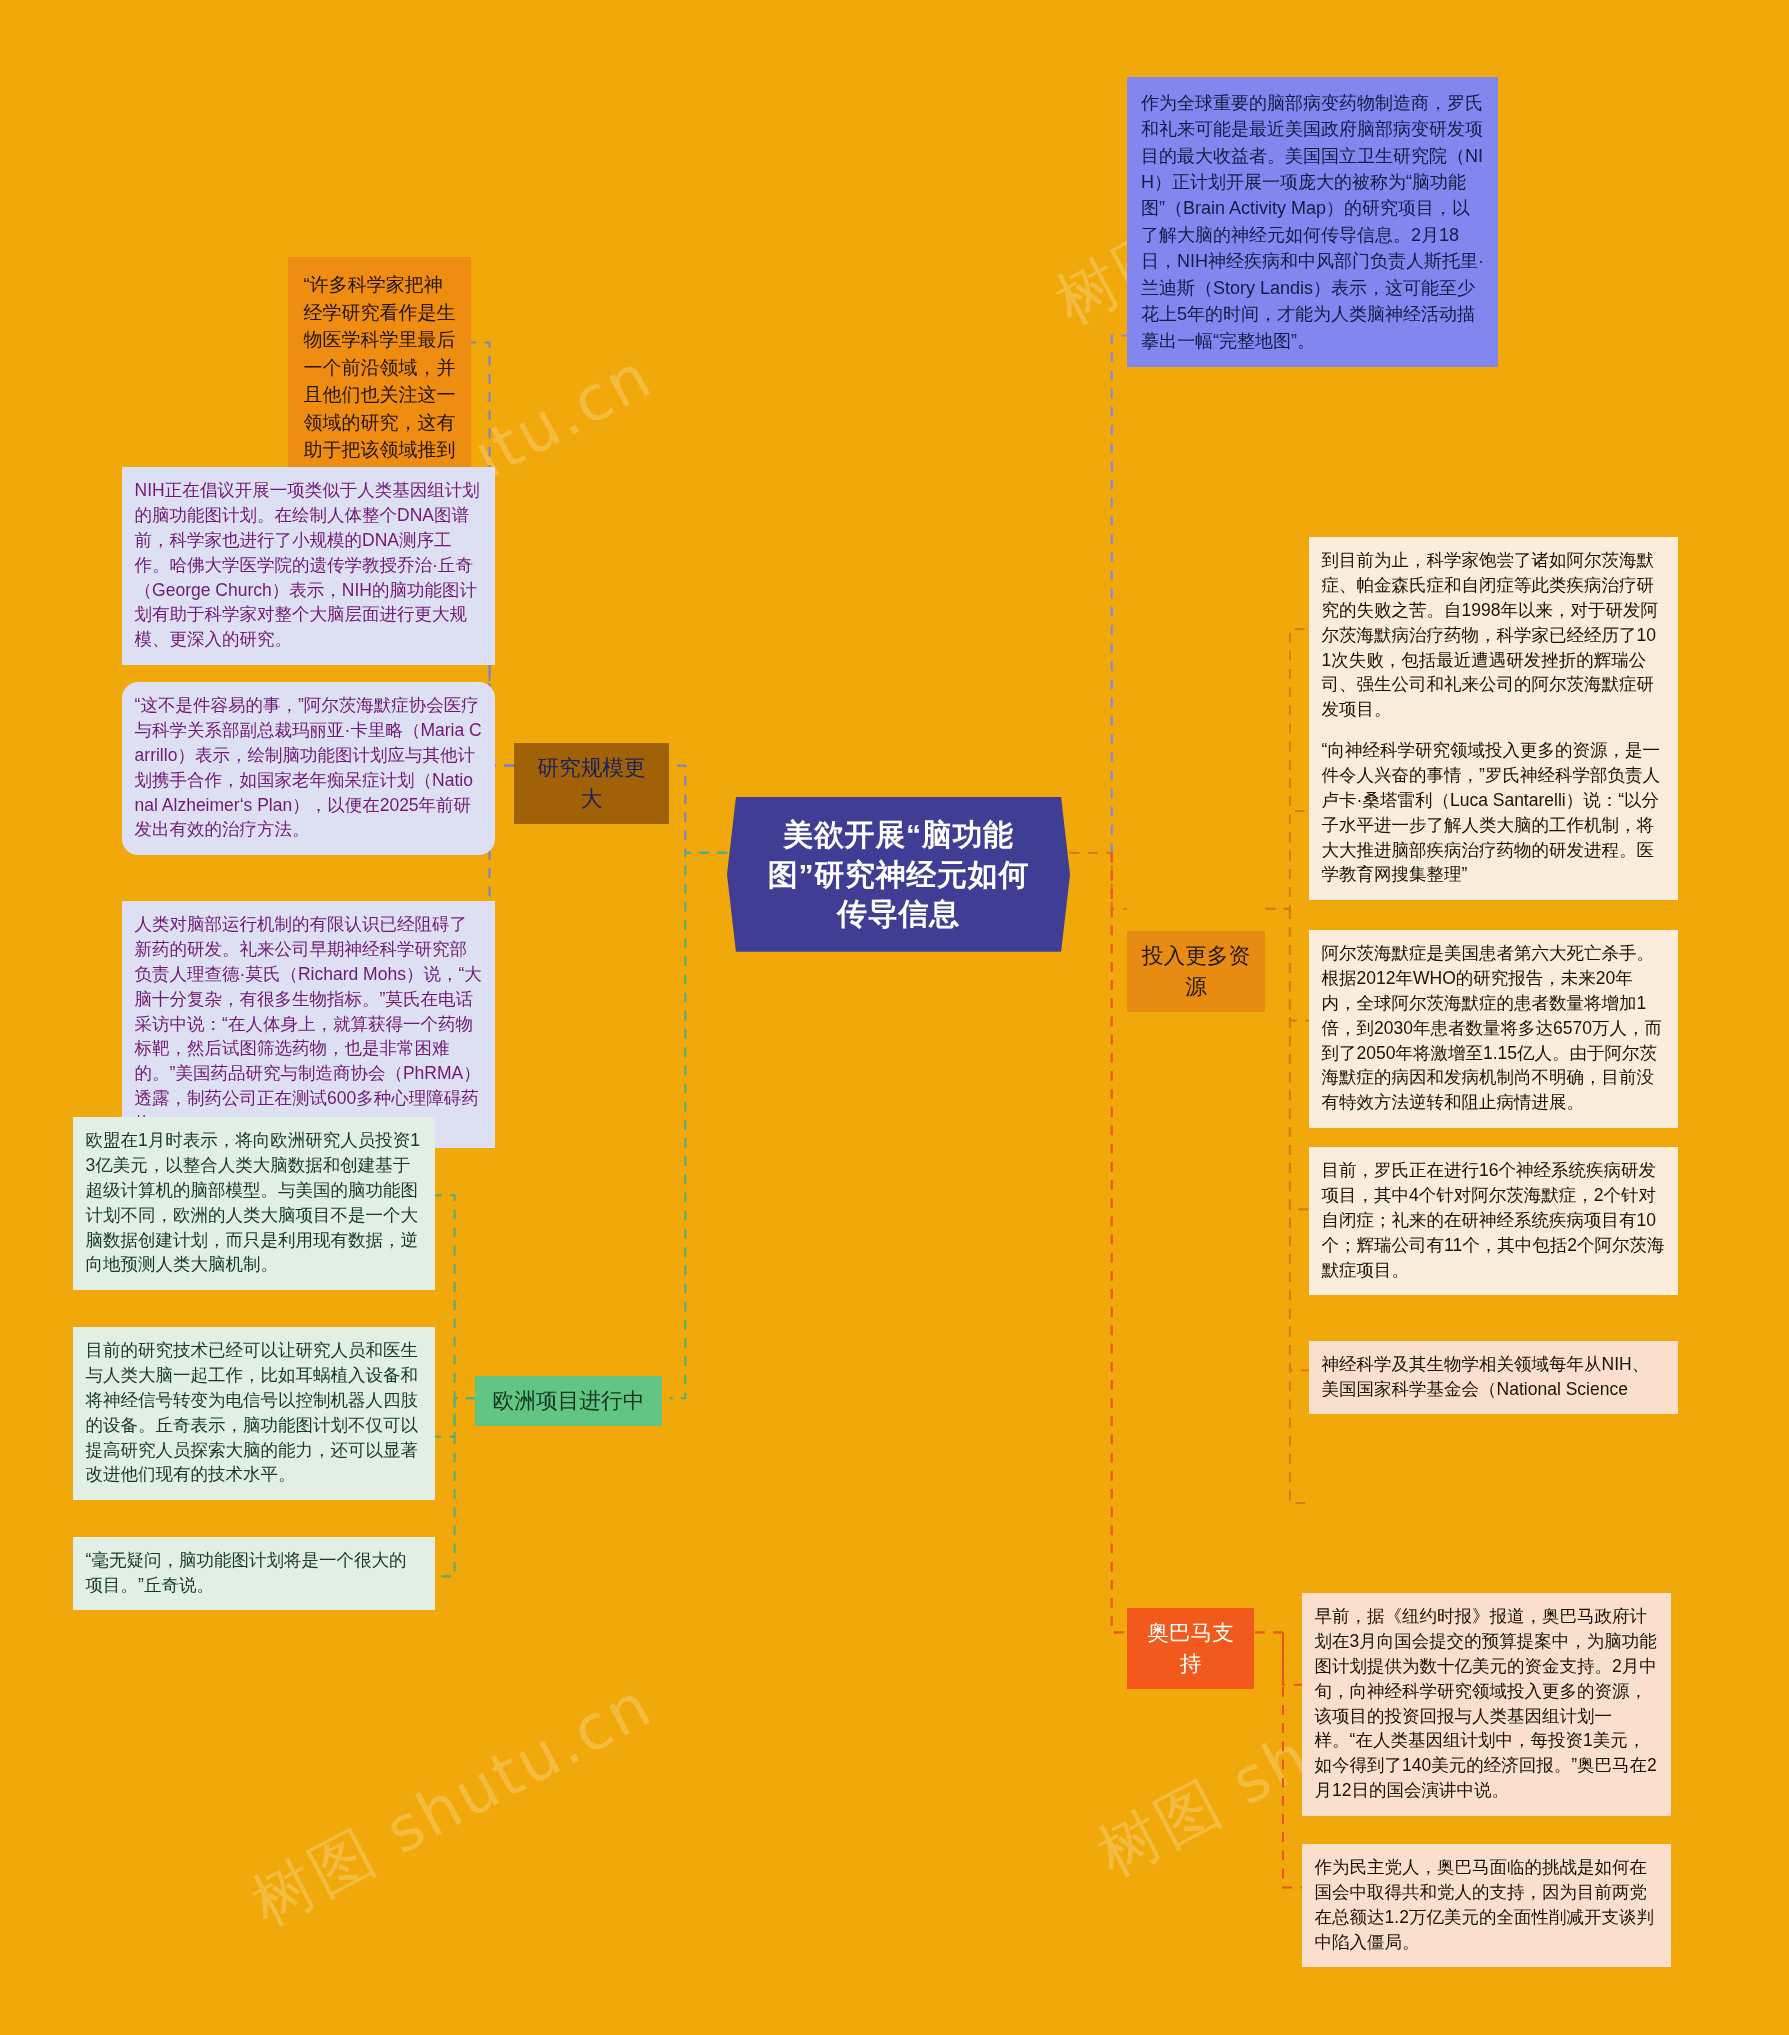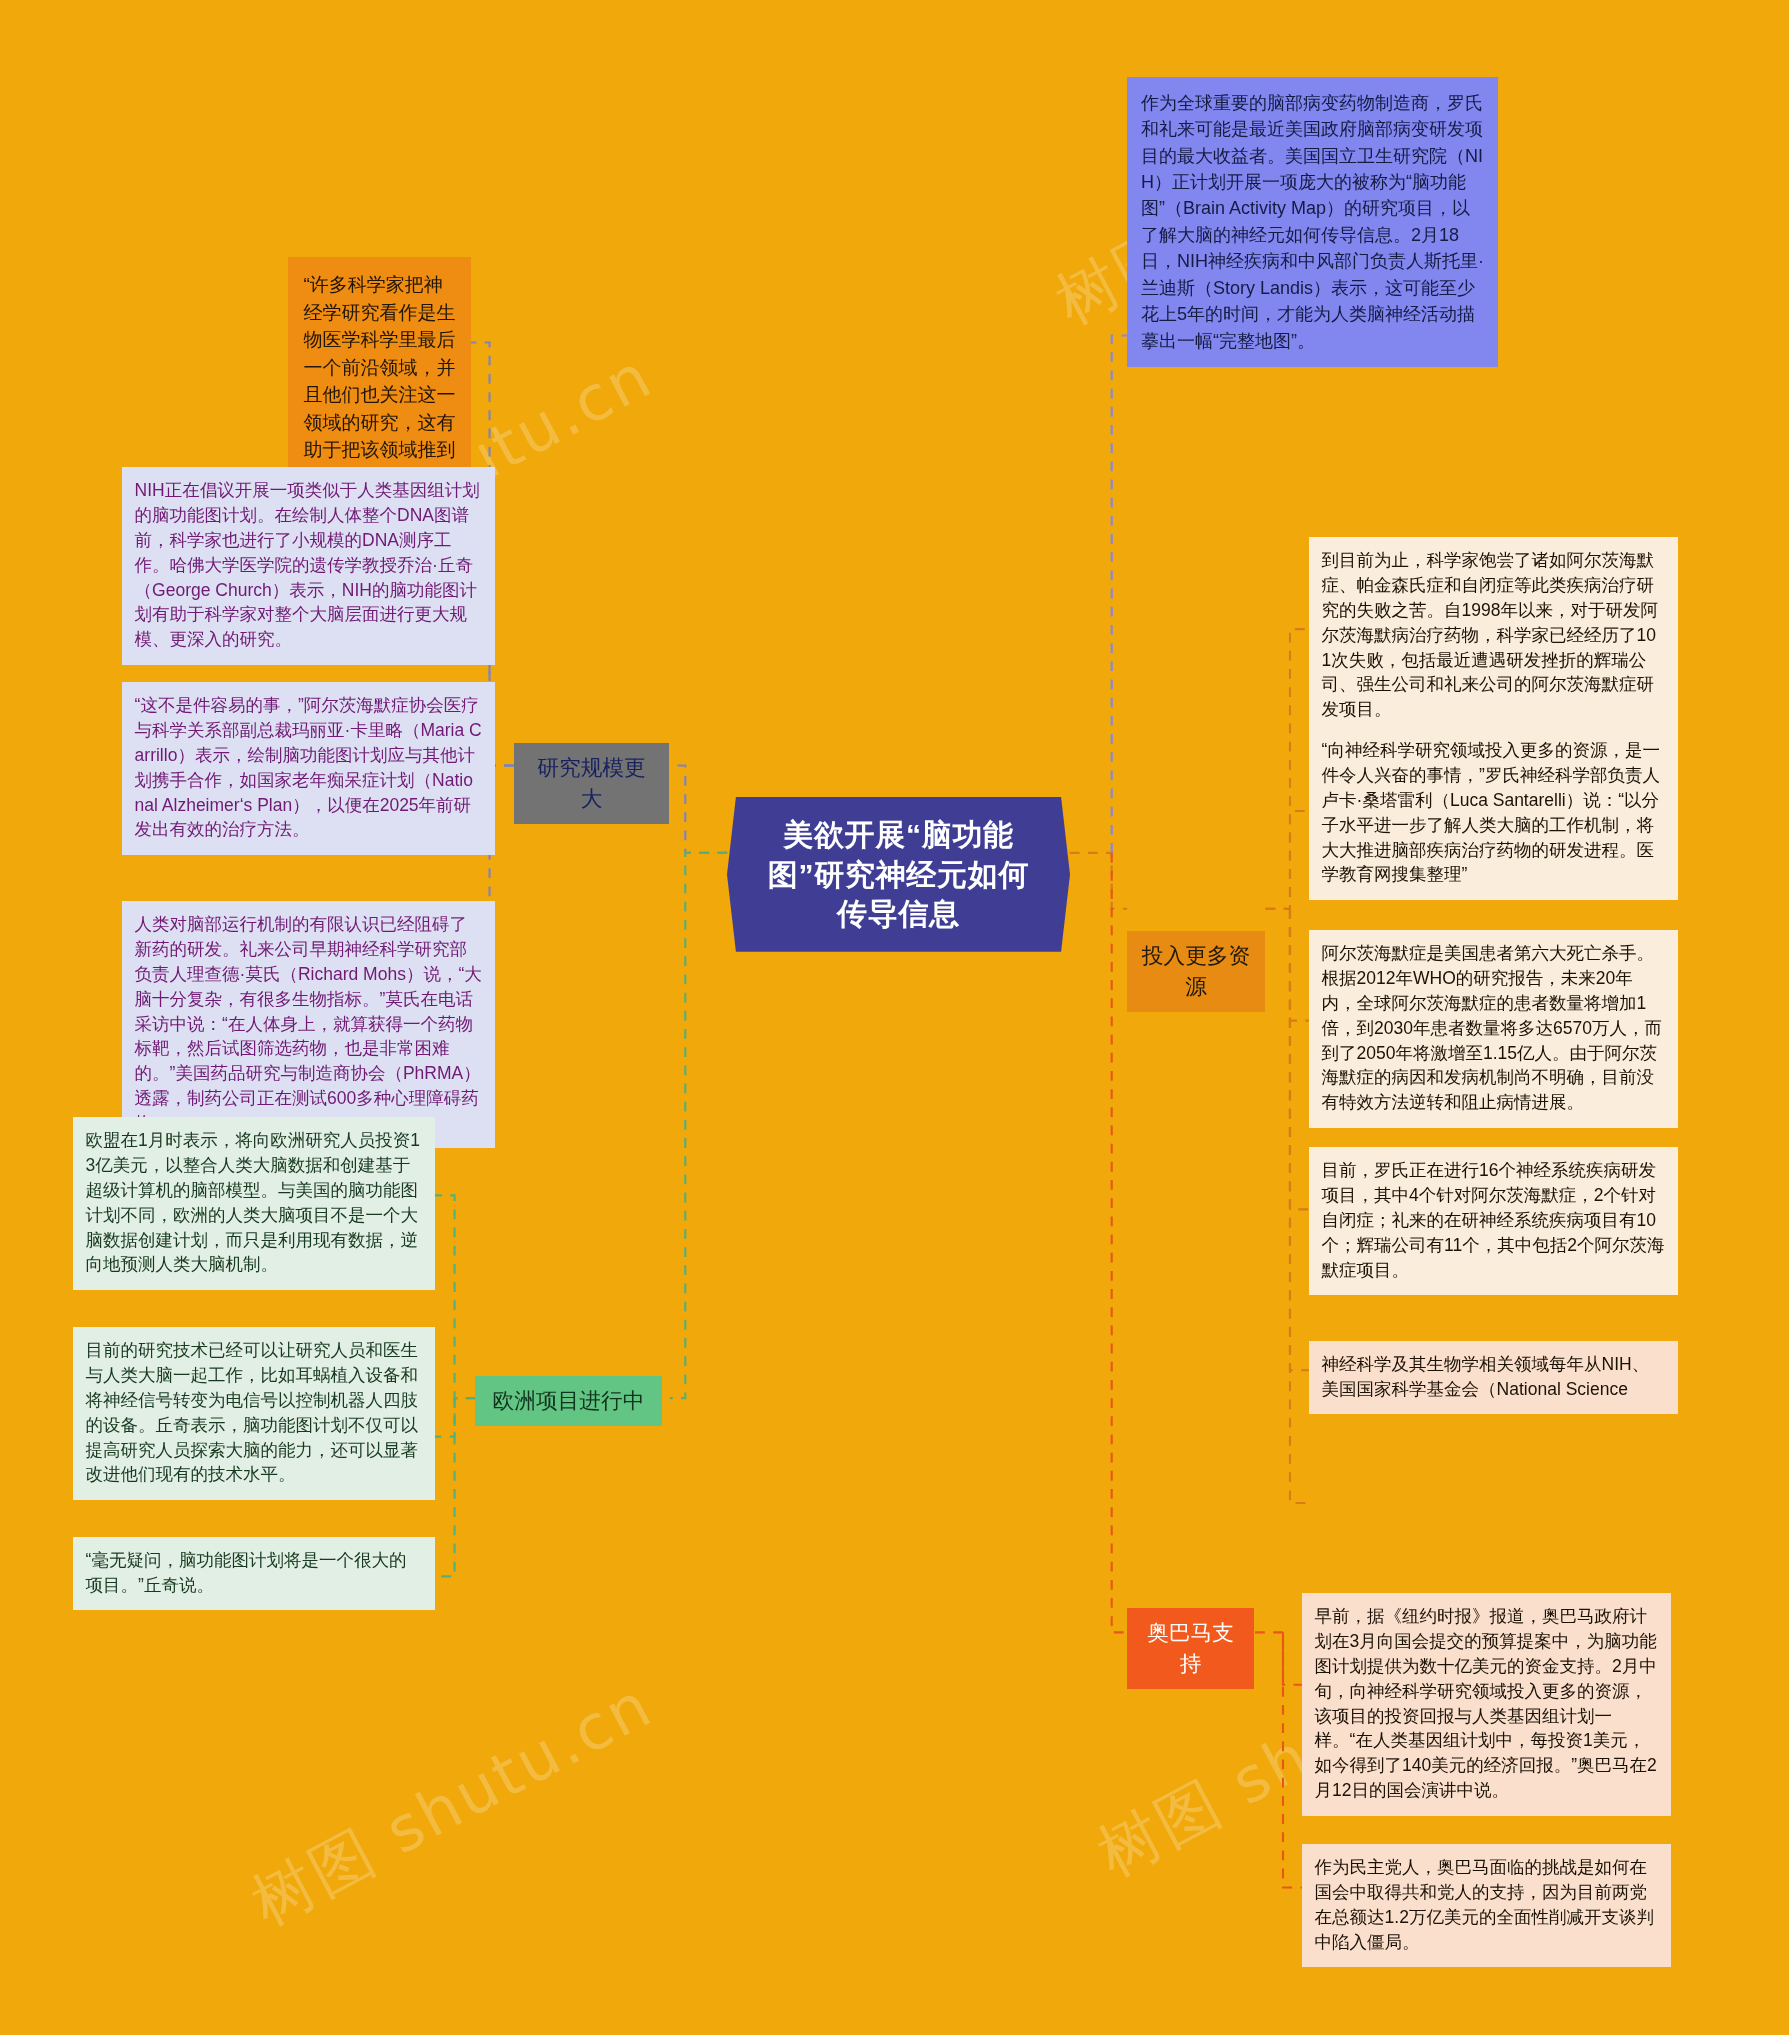--- a/index.html
+++ b/index.html
@@ -71,21 +71,21 @@
     letter-spacing: 0.7px;
     clip-path: polygon(2.6% 0, 97.4% 0, 100% 50%, 97.4% 100%, 2.6% 100%, 0 50%);
   }
 
   .branch-label {
     font-size: 21.7px;
     padding: 9.8px 14px;
     text-align: center;
     font-weight: normal;
   }
-  .branch-purple { background: #737373; color: #19205E; text-align: center; }
+  .branch-purple { background: #a16207; color: #19205E; text-align: center; }
   .branch-green  { background: #63C584; color: #10351E; }
   .branch-orange { background: #E88B12; color: #20180A; margin-top: 44px; }
   .branch-red    { background: #F15A1C; color: #FFFFFF; }
 
   .box-lav   { background: #DDDFF2; color: #701a75; margin-left: 24px; }
   .box-mint  { background: #E2EFE4; color: #17391F; }
   .box-cream { background: #FAEDDC; color: #1B1206; }
   .box-peach { background: #FBDFCD; color: #1B1206; }
   .box-blue  { background: #8287F0; color: #161B44; }
   .box-orange{ background: #EF8C12; color: #231503; }
@@ -147,21 +147,21 @@
   </svg>
 
   <div class="node center-node" style="left:727px; top:797px; width:343px;">美欲开展“脑功能图”研究神经元如何传导信息</div>
 
   <div class="node box-orange topquote" style="left:288px; top:257px; width:183px;">“许多科学家把神经学研究看作是生物医学科学里最后一个前沿领域，并且他们也关注这一领域的研究，这有助于把该领域推到全新的高度。”兰迪斯说。</div>
 
   <div class="node branch-label branch-purple" style="left:514px; top:743px; width:155px;">研究规模更大</div>
 
   <div class="node leaf box-lav" style="left:98px; top:467px; width:373px;">NIH正在倡议开展一项类似于人类基因组计划的脑功能图计划。在绘制人体整个DNA图谱前，科学家也进行了小规模的DNA测序工作。哈佛大学医学院的遗传学教授乔治·丘奇（George Church）表示，NIH的脑功能图计划有助于科学家对整个大脑层面进行更大规模、更深入的研究。</div>
 
-  <div class="node leaf box-lav" style="left:98px; top:682px; width:373px;">“这不是件容易的事，”阿尔茨海默症协会医疗与科学关系部副总裁玛丽亚·卡里略（Maria Carrillo）表示，绘制脑功能图计划应与其他计划携手合作，如国家老年痴呆症计划（National Alzheimer‘s Plan），以便在2025年前研发出有效的治疗方法。</div>
+  <div class="node leaf box-lav" style="left:98px; top:682px; width:373px;border-radius:16px;">“这不是件容易的事，”阿尔茨海默症协会医疗与科学关系部副总裁玛丽亚·卡里略（Maria Carrillo）表示，绘制脑功能图计划应与其他计划携手合作，如国家老年痴呆症计划（National Alzheimer‘s Plan），以便在2025年前研发出有效的治疗方法。</div>
 
   <div class="node leaf box-lav" style="left:98px; top:901px; width:373px;">人类对脑部运行机制的有限认识已经阻碍了新药的研发。礼来公司早期神经科学研究部负责人理查德·莫氏（Richard Mohs）说，“大脑十分复杂，有很多生物指标。”莫氏在电话采访中说：“在人体身上，就算获得一个药物标靶，然后试图筛选药物，也是非常困难的。”美国药品研究与制造商协会（PhRMA）透露，制药公司正在测试600多种心理障碍药物。</div>
 
   <div class="node branch-label branch-green" style="left:475px; top:1376px; width:187px;">欧洲项目进行中</div>
 
   <div class="node leaf box-mint" style="left:73px; top:1117px; width:362px;">欧盟在1月时表示，将向欧洲研究人员投资13亿美元，以整合人类大脑数据和创建基于超级计算机的脑部模型。与美国的脑功能图计划不同，欧洲的人类大脑项目不是一个大脑数据创建计划，而只是利用现有数据，逆向地预测人类大脑机制。</div>
 
   <div class="node leaf box-mint" style="left:73px; top:1327px; width:362px;">目前的研究技术已经可以让研究人员和医生与人类大脑一起工作，比如耳蜗植入设备和将神经信号转变为电信号以控制机器人四肢的设备。丘奇表示，脑功能图计划不仅可以提高研究人员探索大脑的能力，还可以显著改进他们现有的技术水平。</div>
 
   <div class="node leaf box-mint" style="left:73px; top:1537px; width:362px;">“毫无疑问，脑功能图计划将是一个很大的项目。”丘奇说。</div>

